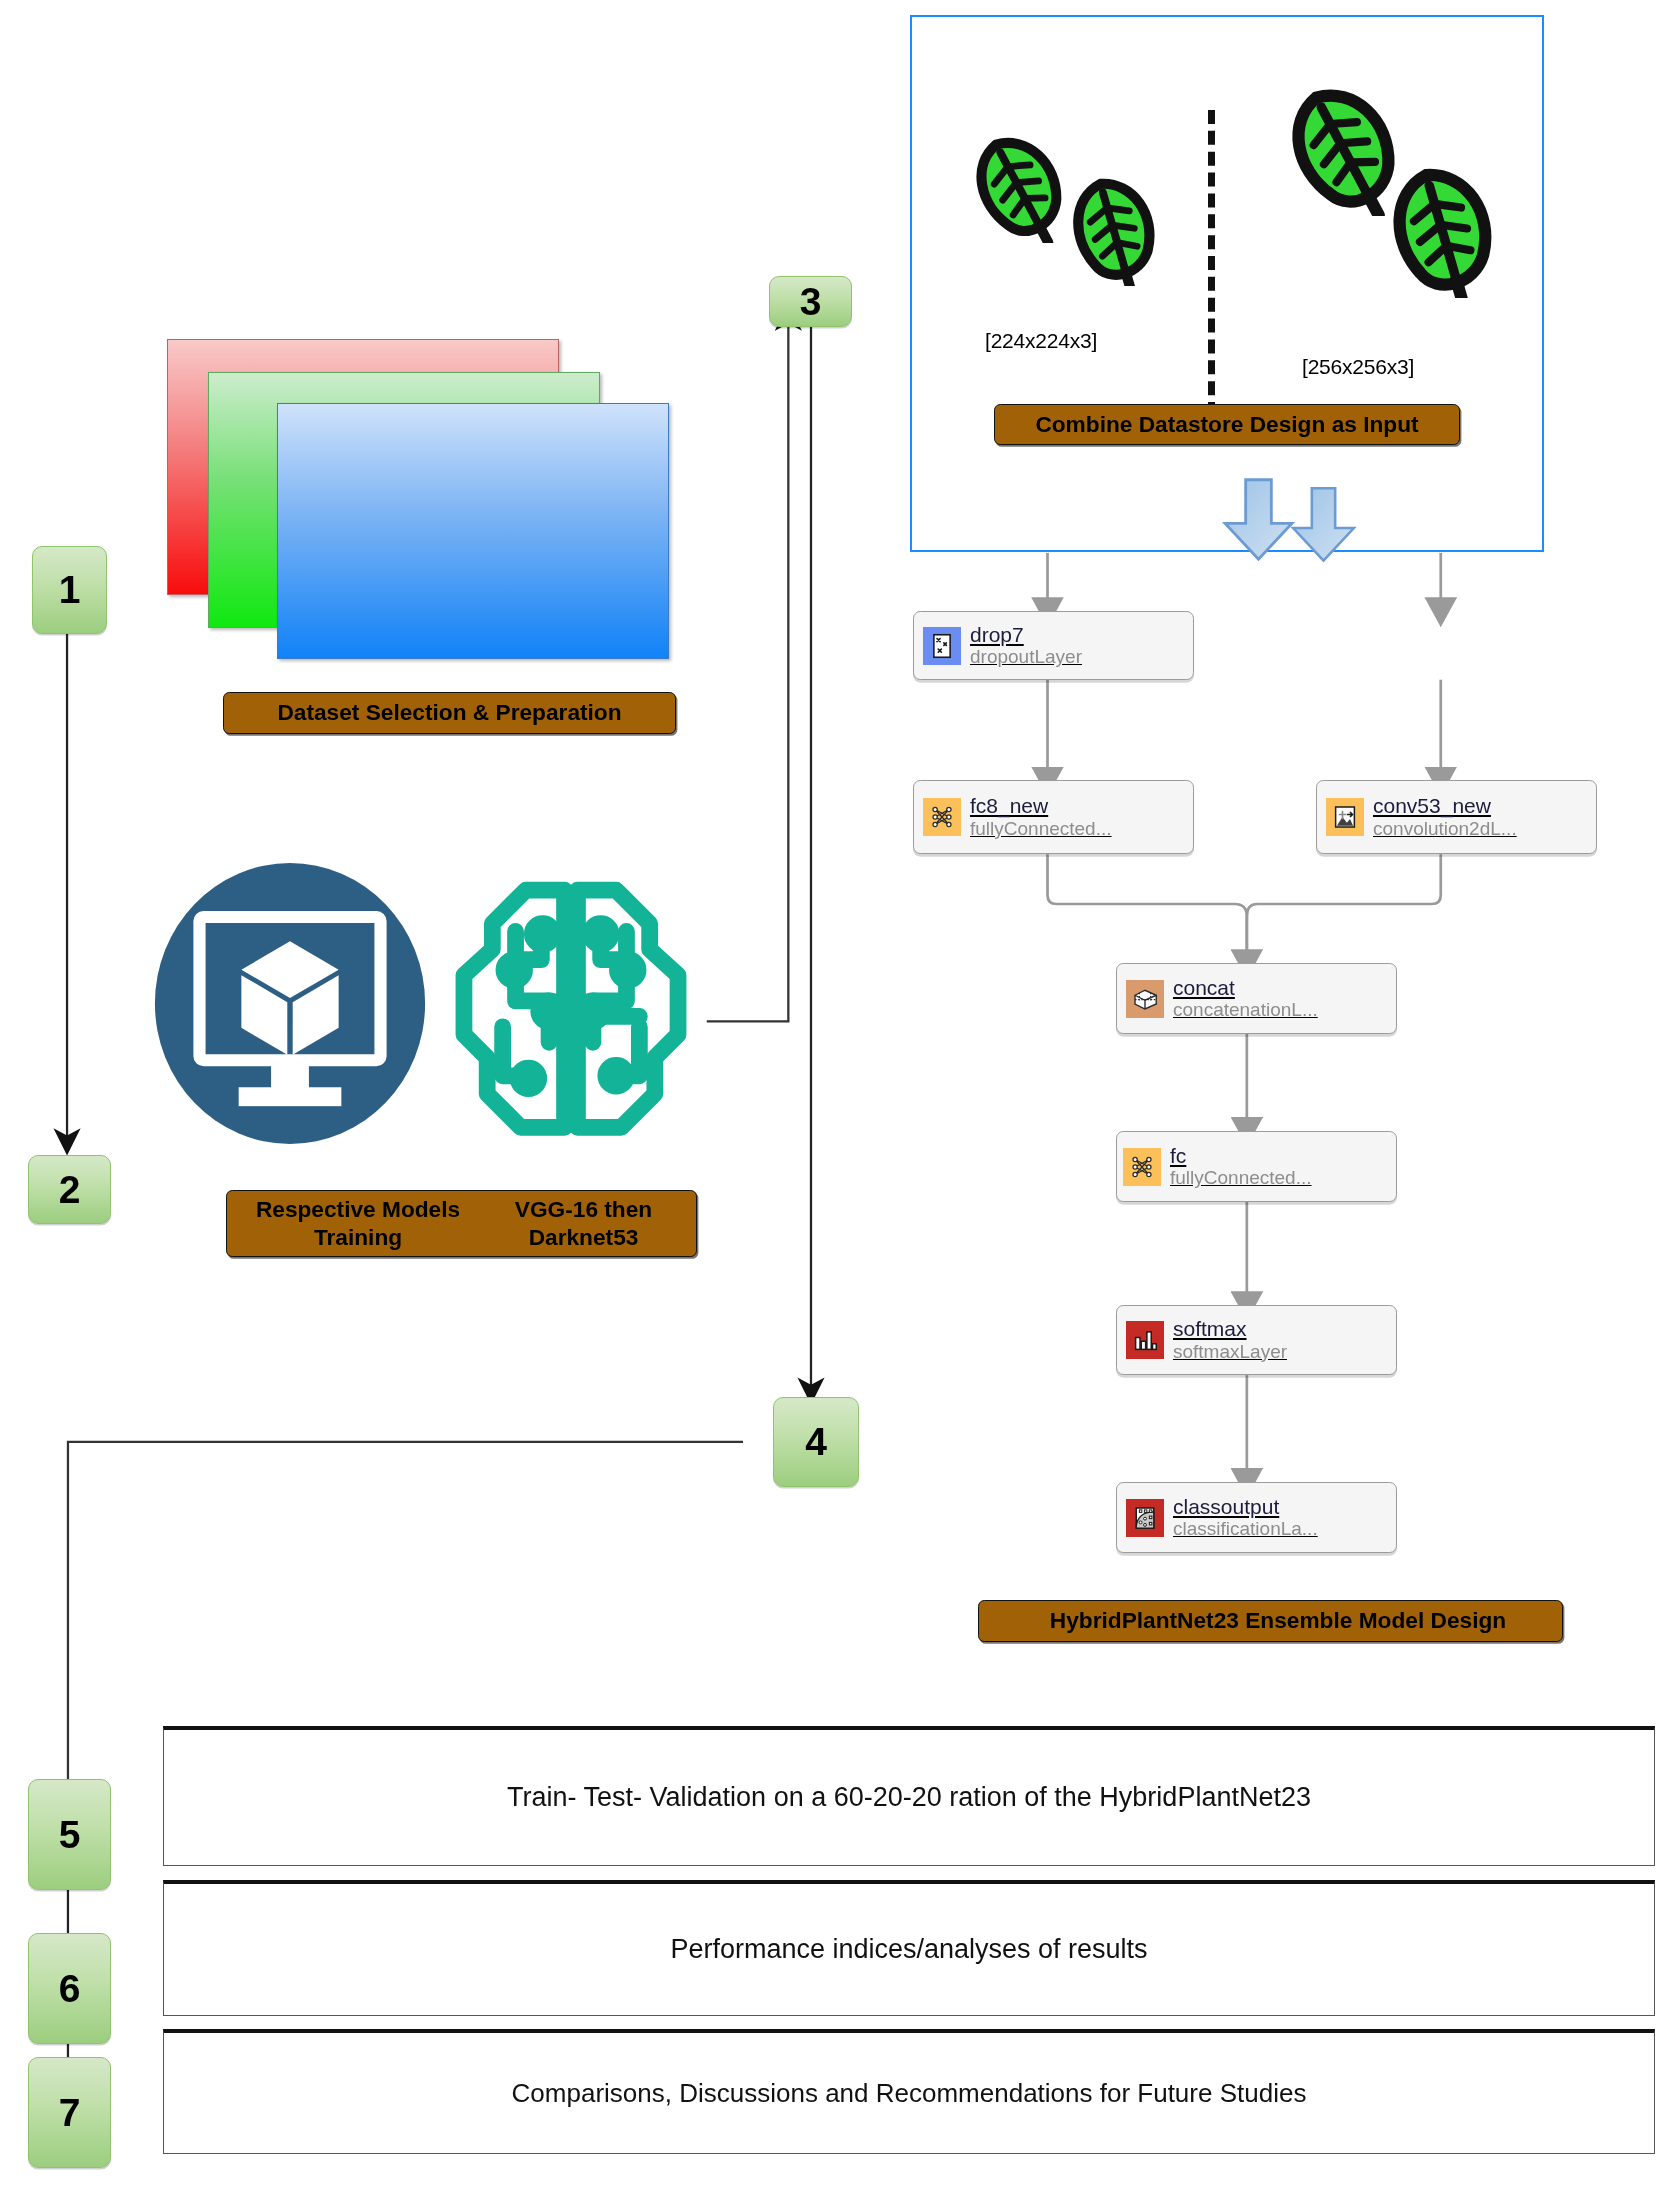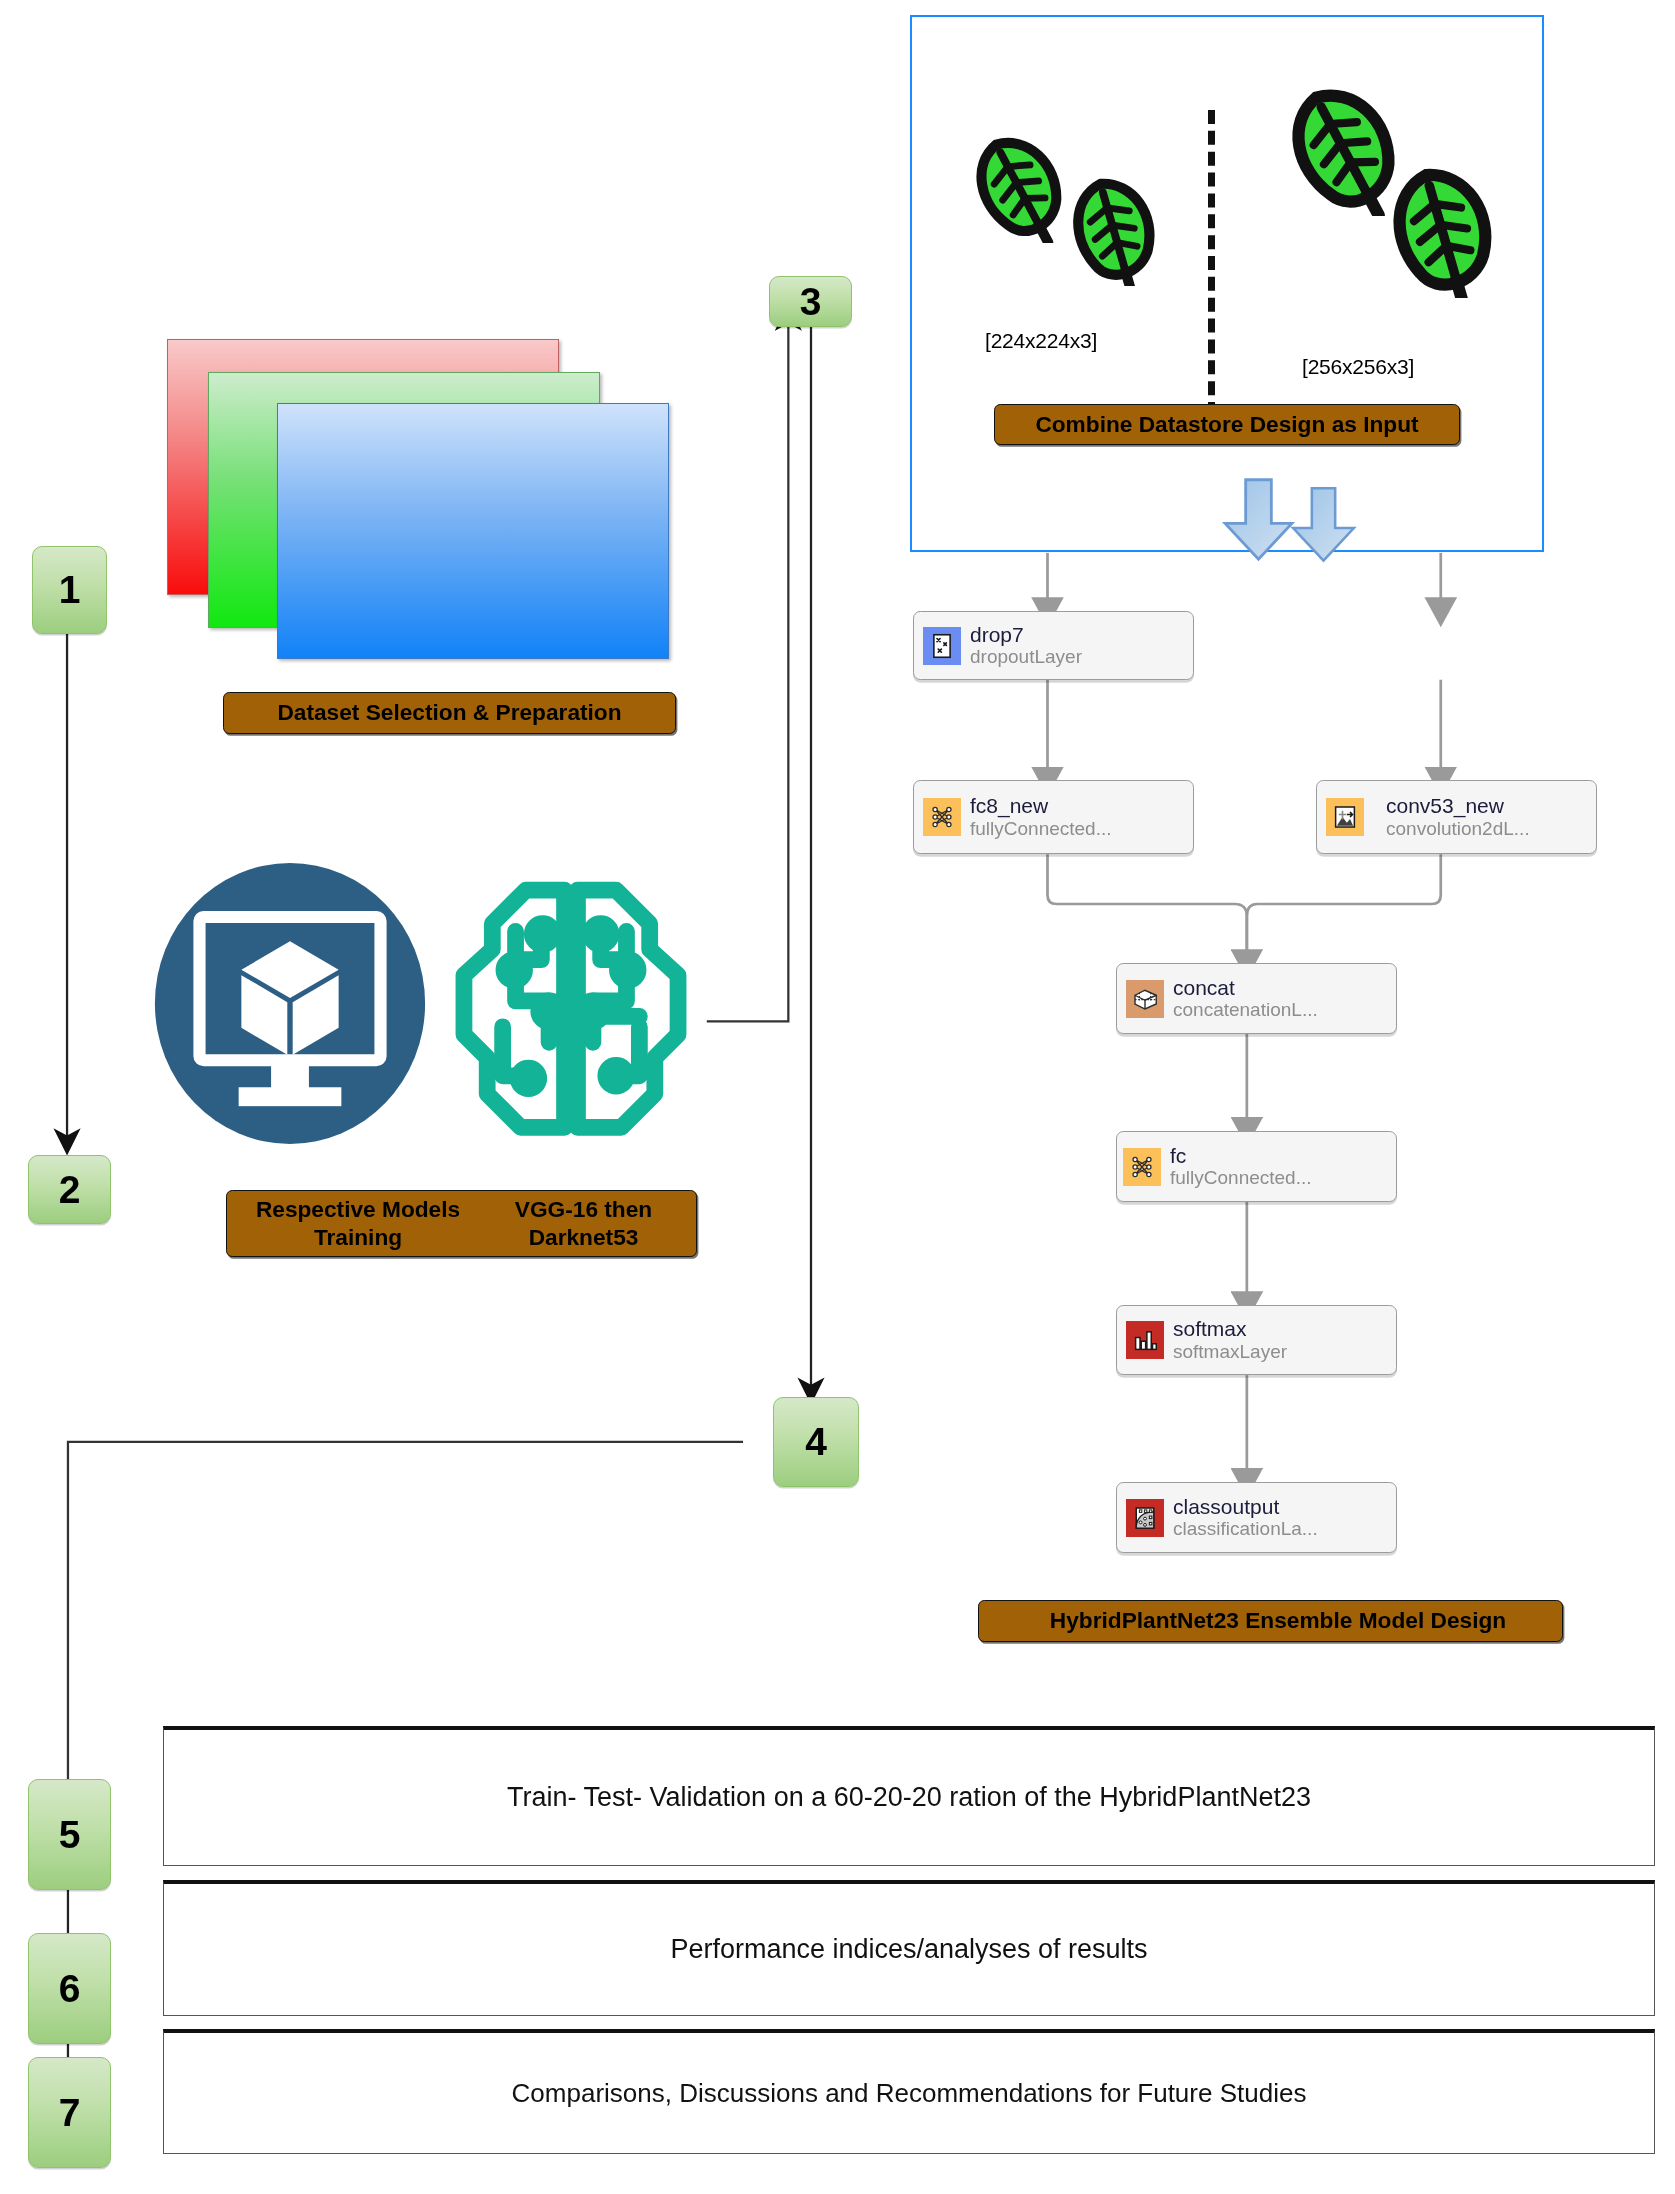--- a/index.html
+++ b/index.html
@@ -67,20 +67,21 @@
   .layer{
     position:absolute;
     background:#f5f5f5;
     border:1.4px solid #9b9b9b;
     border-radius:7.3px;
     box-shadow:0 2.7px 0 rgba(0,0,0,.16);
     display:flex;align-items:center;
     box-sizing:border-box;
     padding-left:9px;
     z-index:25;
+    text-decoration:underline;
   }
   .layer .badge{
     width:38px;height:38px;flex:0 0 38px;
     display:flex;align-items:center;justify-content:center;
     box-sizing:border-box;
     margin-right:9px;
   }
   .layer .txt{display:flex;flex-direction:column;justify-content:center;overflow:hidden;}
   .layer .t1{font-size:21px;color:#1c1c3c;line-height:1.08;white-space:nowrap;}
   .layer .t2{font-size:19px;color:#8d8d8d;line-height:1.12;white-space:nowrap;}
@@ -335,21 +336,21 @@
             <circle cx="35" cy="36" r="3.4"></circle>
         </g>
       </svg>
     </span>
     <span class="txt">
       <span class="t1">fc8_new</span>
       <span class="t2">fullyConnected...</span>
     </span>
   </div>
 
-  <div class="layer" style="left:1316px;top:780px;width:281px;height:74px;gap:13px;">
+  <div class="layer" style="left:1316px;top:780px;width:281px;height:74px;">
     <span class="badge b-orange">
       <svg viewBox="0 0 48 48" width="30" height="30">
         <rect x="9" y="8" width="30" height="32" fill="#fff" stroke="#1a1a1a" stroke-width="2.4"></rect>
         <path d="M11 38 L20 24 L27 33 L32 27 L37 38 Z" fill="#1f1f1f" opacity=".85"></path>
         <path d="M20 14 L20 28 M14 20 L26 20" stroke="#888" stroke-width="2.6"></path>
         <path d="M27 20 L35 20 M32 16 L36 20 L32 24" stroke="#1a1a1a" stroke-width="2.6" fill="none"></path>
       </svg>
     </span>
     <span class="txt">
       <span class="t1">conv53_new</span>

